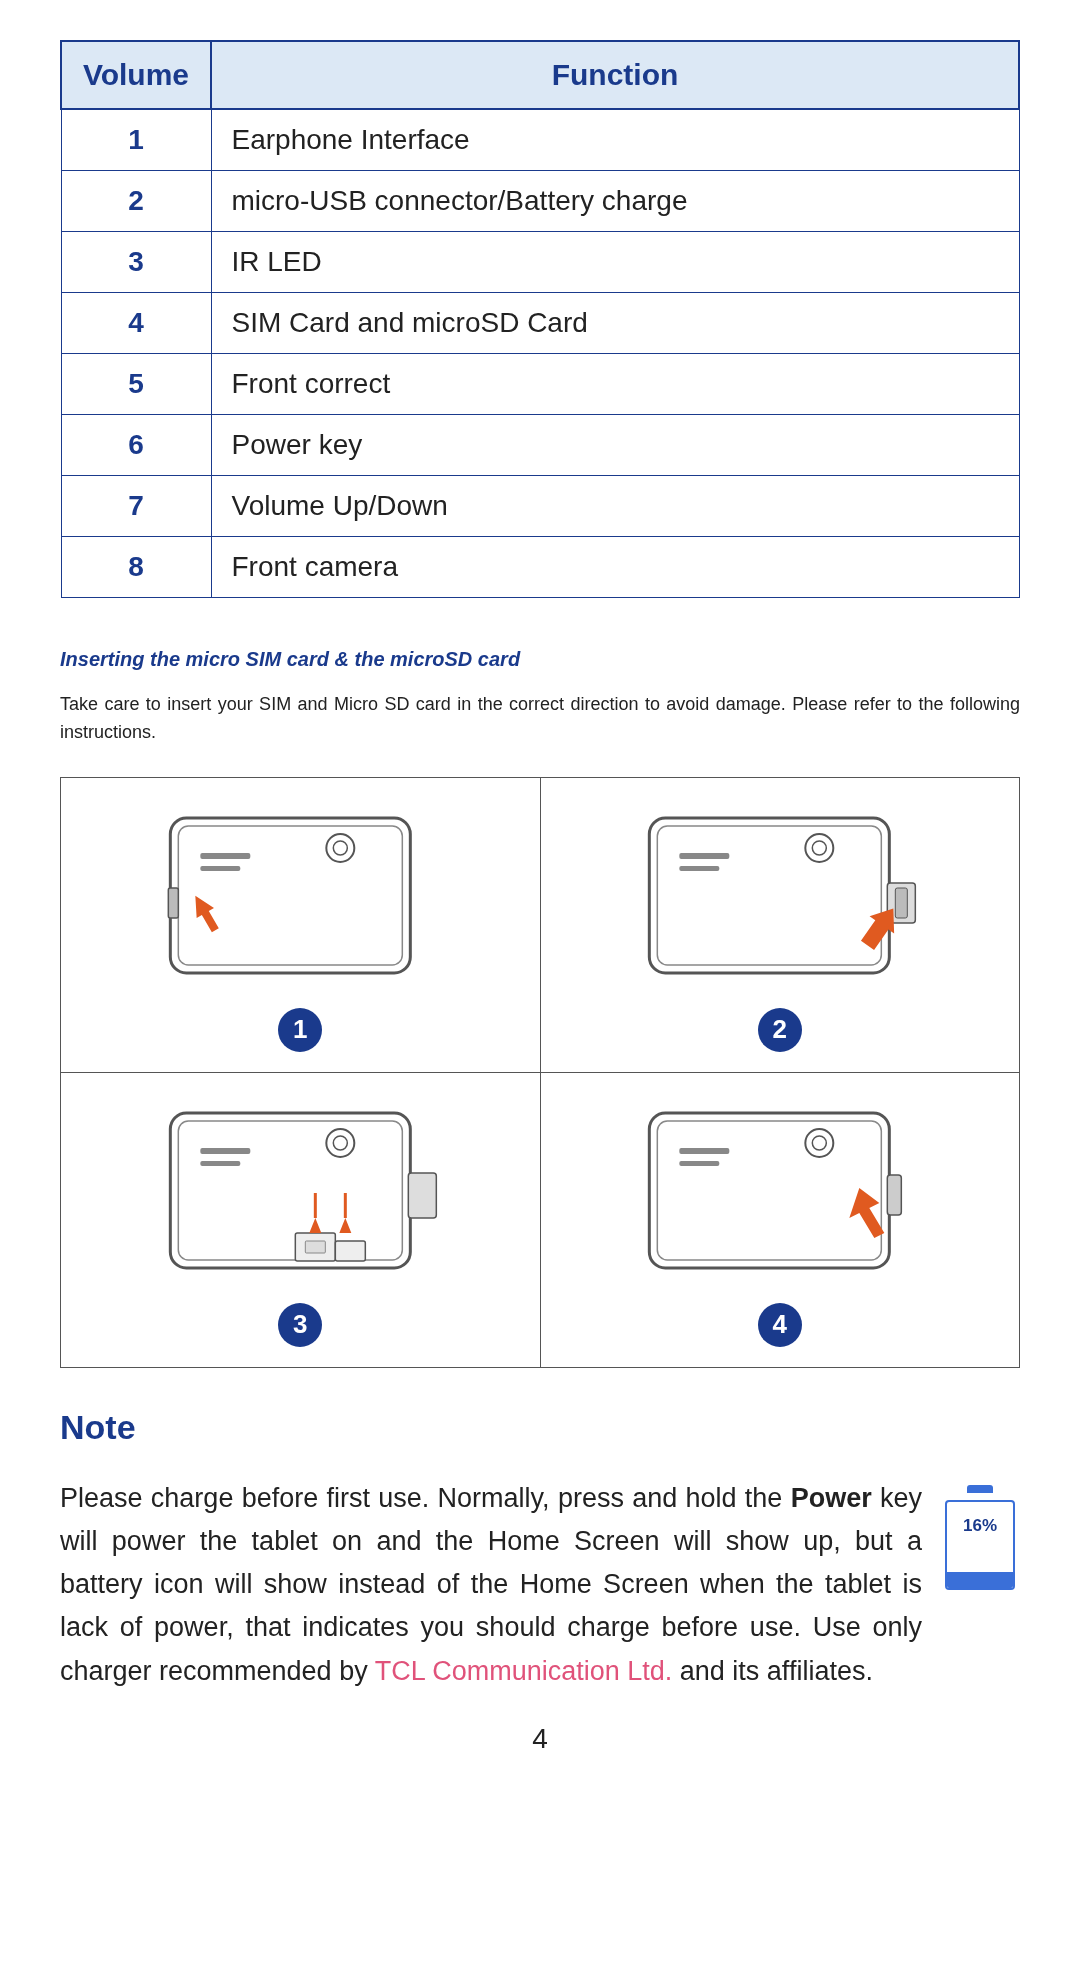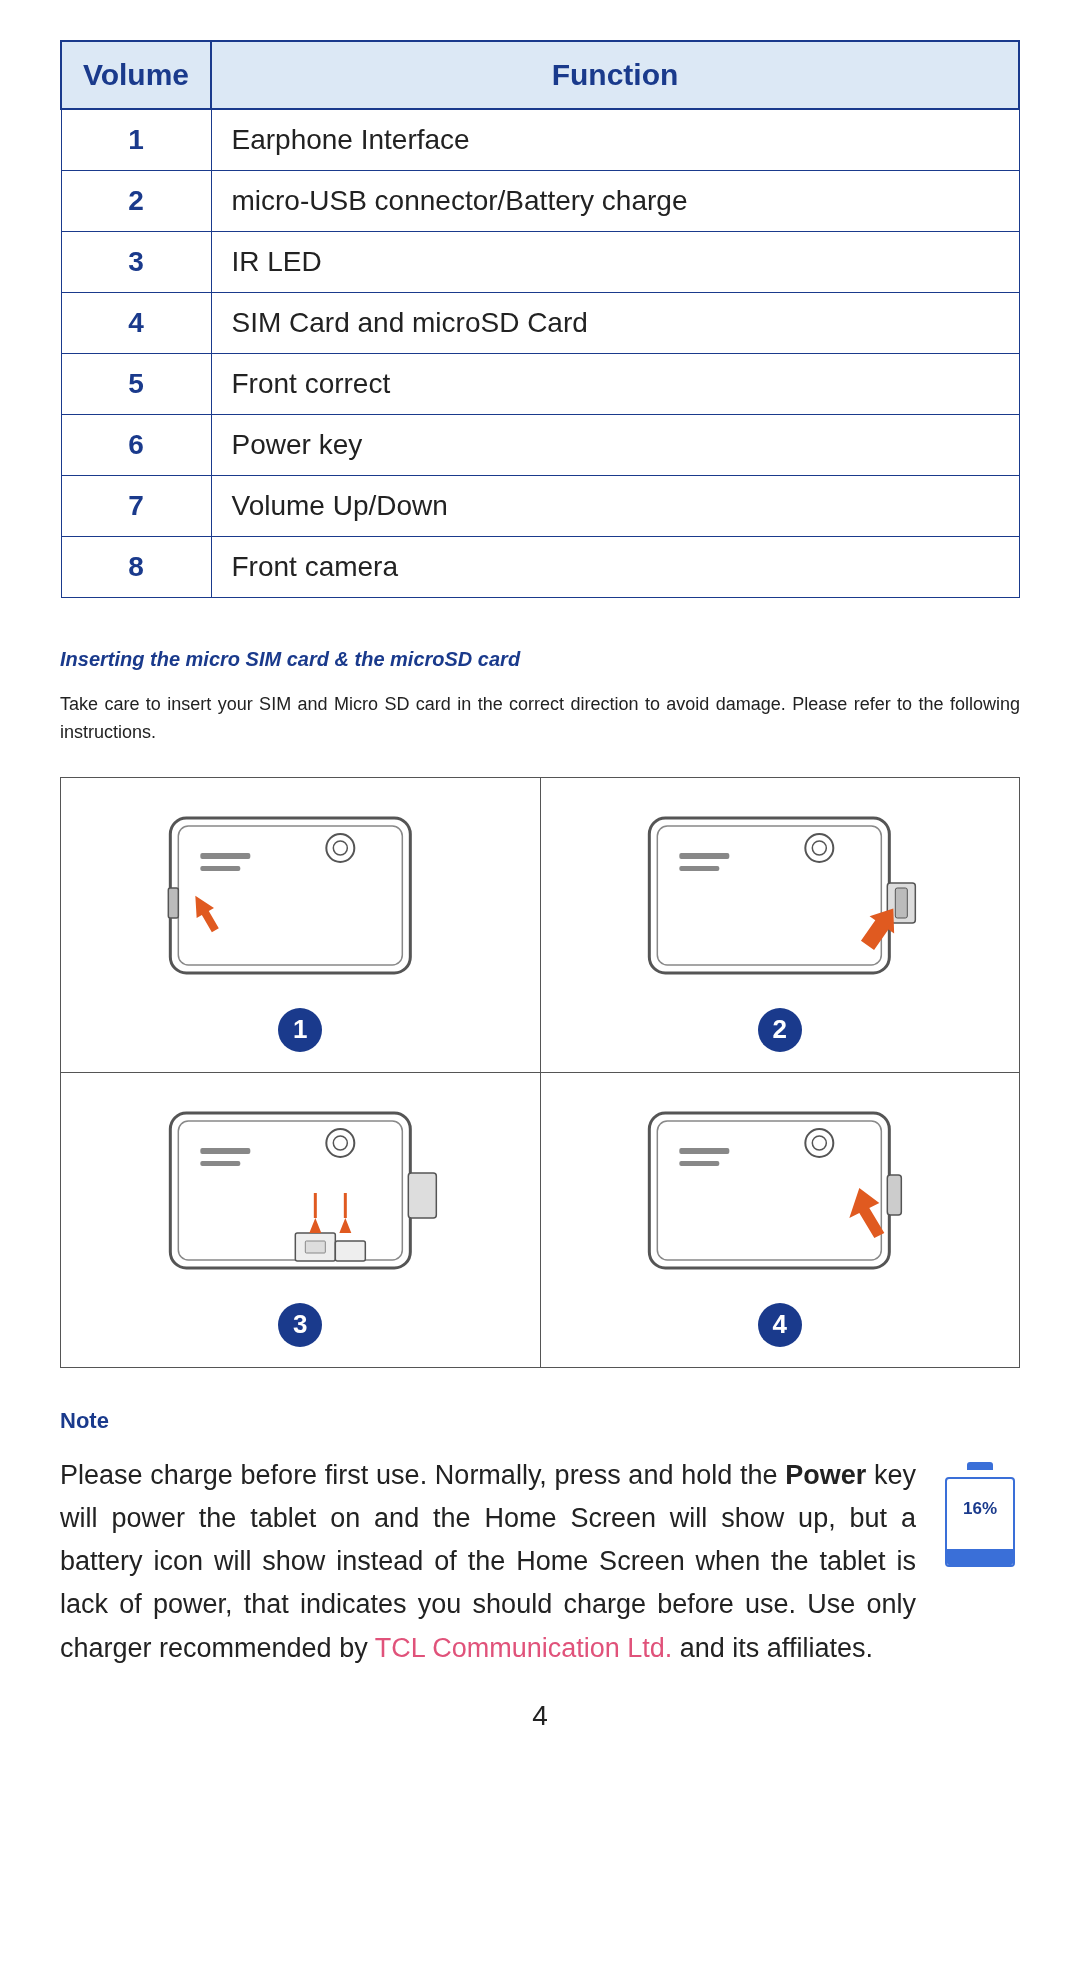--- a/index.html
+++ b/index.html
@@ -102,43 +102,43 @@
     }
 
     
     .tablet-sketch {
       width: 90%;
       height: 200px;
     }
 
     
     .note-heading {
-      font-size: 22px;
+      font-size: 34px;
       font-weight: bold;
       color: #1a3a8c;
-      margin-bottom: 20px;
+      margin-bottom: 30px;
     }
     .note-body {
       font-size: 27px;
       color: #222;
       text-align: justify;
       line-height: 1.6;
     }
     .note-body .bold {
       font-weight: bold;
     }
     .note-body .tcl-link {
       color: #e0527a;
     }
 
     
     .note-row {
       display: flex;
       align-items: flex-start;
-      gap: 24px;
+      gap: 18px;
       margin-bottom: 20px;
       justify-content: space-between;
     }
     .note-text-block {
       flex: 1;
     }
     .battery-body {
       width: 70px;
       height: 90px;
       border: 2.5px solid #3a6fd8;
@@ -333,21 +333,21 @@
   <div class="note-row">
     <div class="note-text-block">
       <p class="note-body">
         <span>Please charge before first use. Normally, press and hold the </span><span class="bold">Power</span><span> key will power the tablet on and the Home Screen will show up, but a battery icon will show instead of the Home Screen when the tablet is lack of power, that indicates you should charge before use. Use only charger recommended by </span><span class="tcl-link">TCL Communication Ltd.</span><span> and its affiliates.</span>
       </p>
     </div>
 
     <div class="battery-wrapper">
       <div class="battery-cap"></div>
       <div class="battery-body">
-        <div style="position:absolute;top:20px;left:0;right:0;text-align:center;font-size:17px;color:#1a3a8c;font-weight:bold;">16%</div>
+        <div style="position:absolute;top:14px;left:0;right:0;text-align:center;font-size:17px;color:#1a3a8c;font-weight:bold;">16%</div>
         <div class="battery-fill"></div>
       </div>
     </div>
   </div>
 
 </div>
 
 <p class="page-number">4</p>
 
 </body></html>

